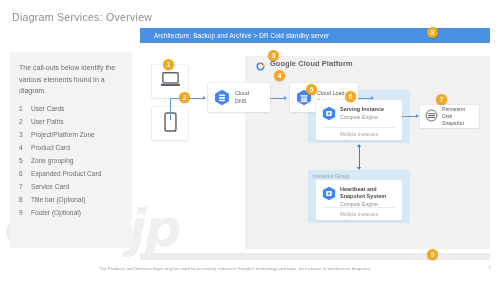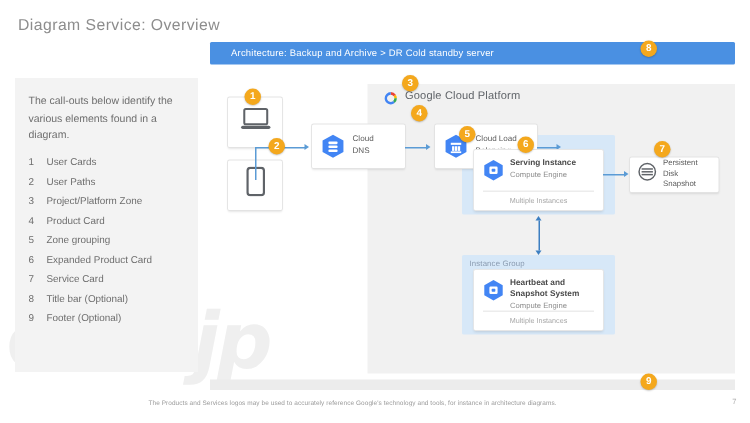--- a/index.html
+++ b/index.html
@@ -66,21 +66,21 @@
     background:#f1f1f1;
   }
   .gcp-logo{
     position:absolute;left:115px;top:30px;
     display:flex;align-items:center;gap:4px;
   }
   .gcp-logo .mark{
     width:11px;height:11px;position:relative;flex:none;
   }
   .gcp-logo .wordmark{
-    font-size:7.4px;color:#5f6368;letter-spacing:.1px;white-space:nowrap;
+    font-size:7.4px;color:#5f6368;letter-spacing:.1px;white-space:nowrap;font-weight:bold;
   }
 
   
   .zone{
     position:absolute;background:#d7e8f8;border-radius:1px;
   }
   .zone .zone-label{
     position:absolute;left:5px;top:3px;
     font-size:5.2px;color:#8a9bb0;letter-spacing:.1px;
   }
@@ -179,21 +179,21 @@
     position:absolute;right:9px;top:265px;font-size:5px;color:#b0b0b0;z-index:5;
   }
 </style>
 </head>
 <body>
 
 <div class="slide">
 
   <div class="watermark"><span>cles</span><span class="it">.jp</span></div>
 
-  <div class="slide-title">Diagram Service: Overview</div>
+  <div class="slide-title">Diagram Services: Overview</div>
 
   <div class="info-panel">
     <p class="info-intro">The call-outs below identify the various elements found in a diagram.</p>
     <ul class="callout-list">
       <li>
           <span class="num">1</span>
           <span>User Cards</span>
         </li>
       <li>
           <span class="num">2</span>

